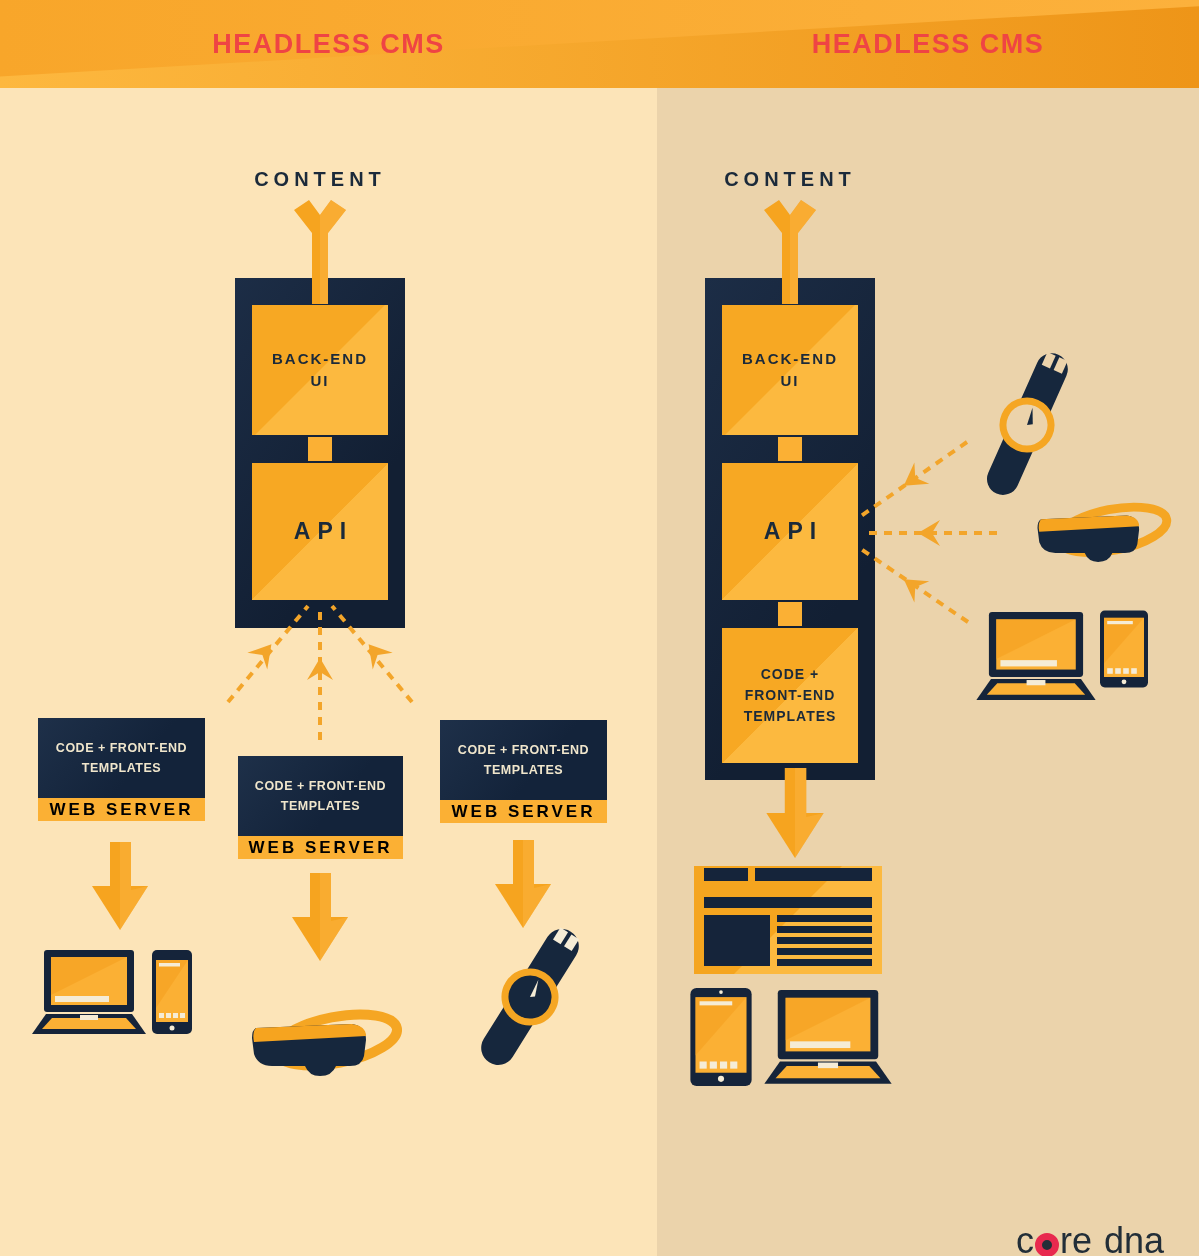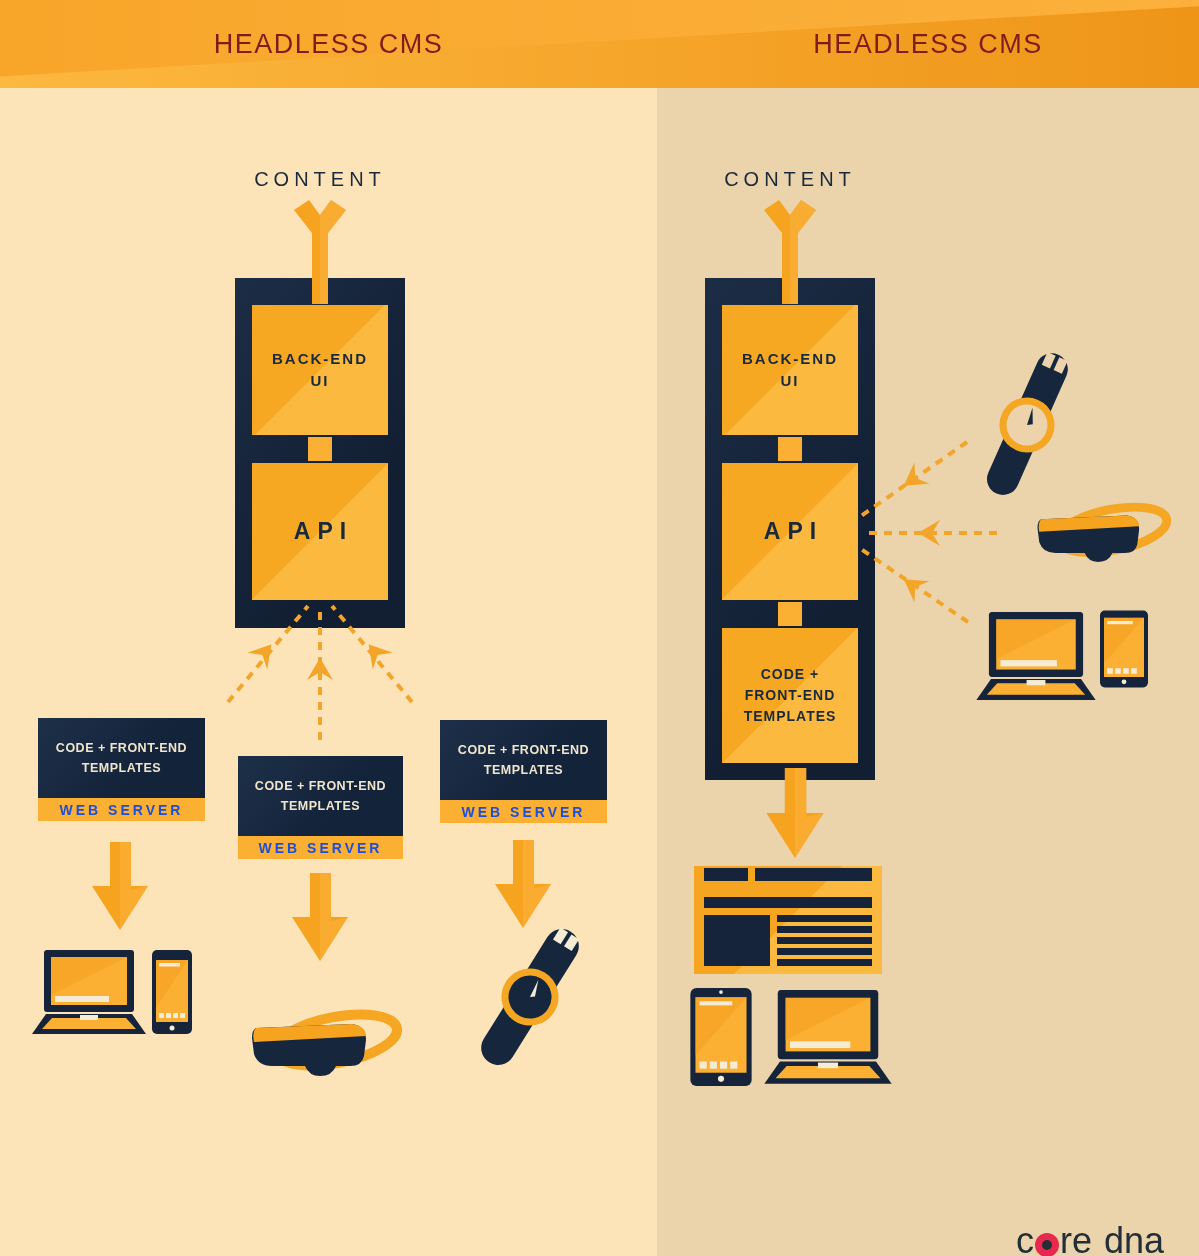--- a/index.html
+++ b/index.html
@@ -7,47 +7,47 @@
          font-family:"Liberation Sans",sans-serif;}
   .abs{position:absolute;}
 
   
   .banner{left:0;top:0;width:1199px;height:88px;
           background:linear-gradient(to right,#f8a62a,#fcb13c);}
   .banner-shade{left:0;top:0;width:1199px;height:88px;
           background:linear-gradient(to right,#fdb83f,#ee9518);
           clip-path:polygon(0 87%,100% 7%,100% 100%,0 100%);}
   .banner-title{top:0;height:88px;line-height:88px;text-align:center;
-          font-size:27px;font-weight:400;letter-spacing:1.5px;color:#7f1d1d;}
+          font-size:27px;font-weight:700;letter-spacing:1.5px;color:#ef4444;}
 
   
   .panel-left{left:0;top:88px;width:657px;height:1168px;background:#fce4b8;}
   .panel-right{left:657px;top:88px;width:542px;height:1168px;background:#ebd3ab;}
 
   
-  .content-label{font-size:20px;font-weight:400;letter-spacing:5px;
+  .content-label{font-size:20px;font-weight:700;letter-spacing:5px;
           color:#1b2a3a;text-align:center;width:170px;}
 
   
   .stack{background:linear-gradient(125deg,#1c2d46 0%,#121f33 70%);text-decoration:underline;}
   .ybox{position:absolute;background:linear-gradient(135deg,#f7a823 49.8%,#fcb93f 50.2%);
         display:flex;align-items:center;justify-content:center;text-align:center;}
   .ybox .lbl{font-weight:800;color:#1b2a3a;line-height:1.5;}
   .conn{position:absolute;background:#fbb034;}
 
   
   .ws-box{width:167px;height:103px;}
   .ws-top{position:absolute;left:0;top:0;width:100%;height:80px;
           background:linear-gradient(130deg,#1e3049 0%,#13233a 60%);
           display:flex;align-items:center;justify-content:center;}
   .ws-top .lbl{font-size:12.5px;font-weight:800;letter-spacing:.5px;color:#f0e6cc;
           text-align:center;line-height:1.6;width:150px;}
   .ws-strip{position:absolute;left:0;top:80px;width:100%;height:23px;
           background:#fbb034;display:flex;align-items:center;justify-content:center;}
-  .ws-strip .lbl{font-size:14px;font-weight:800;letter-spacing:3px;color:#1d4ed8;}
+  .ws-strip .lbl{font-size:17px;font-weight:800;letter-spacing:3px;color:#000000;}
 
   
   .site{width:188px;height:108px;background:linear-gradient(135deg,#f5a51f 49.8%,#fcb93f 50.2%);}
   .site .bar{position:absolute;background:#15243a;}
 
   .logo-text{font-size:36px;font-weight:500;color:#222e38;letter-spacing:0;}
   svg{display:block;}
 </style>
 </head>
 <body>

